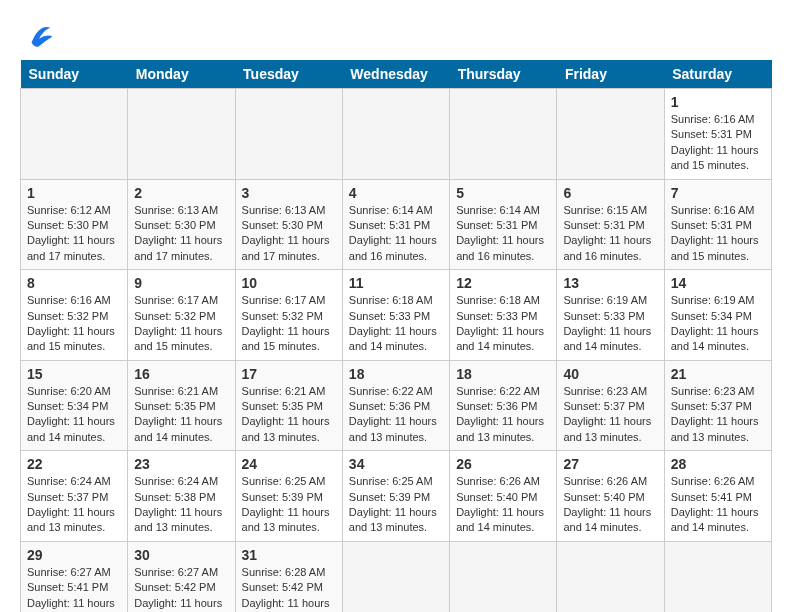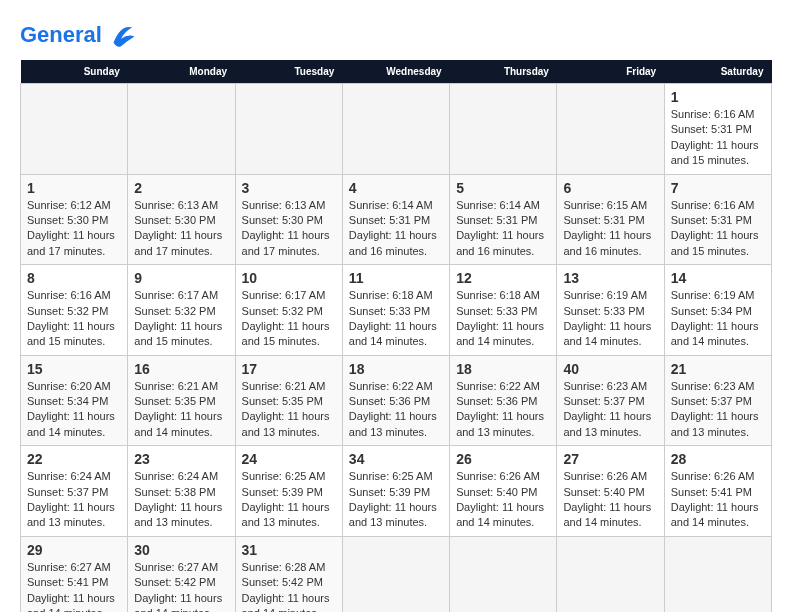--- a/index.html
+++ b/index.html
@@ -45,25 +45,25 @@
     .location {
       font-size: 16px;
       color: #555;
     }
     table {
       width: 100%;
       border-collapse: collapse;
       table-layout: fixed;
     }
     th {
-      background-color: #0f172a;
+      background-color: #0369a1;
       color: #fff;
-      text-align: right;
+      text-align: left;
       padding: 6px 8px;
-      font-size: 10px;
+      font-size: 14px;
       font-weight: bold;
     }
     td {
       border: 1px solid #ccc;
       vertical-align: top;
       padding: 5px 6px;
       font-size: 10px;
       color: #333;
       height: 90px;
       background: #fff;
@@ -85,23 +85,20 @@
     tr:nth-child(even) td:not(.empty) {
       background: #f9f9f9;
     }
   </style>
 </head>
 <body>
 
 <div class="header">
   <div class="logo">
     <div>
-      <div class="logo-text">
-        <span>General</span>
-      </div>
     </div>
     <svg class="logo-bird" viewBox="0 0 40 40">
       <path d="M10,30 Q20,5 35,10 Q25,15 20,25 Q30,18 38,22 Q28,28 20,35 Q15,38 10,30Z" fill="#1a73e8"></path>
     </svg>
   </div>
   <div class="title-section">
     <div class="month-title"></div>
     <div class="location"></div>
   </div>
 </div>

